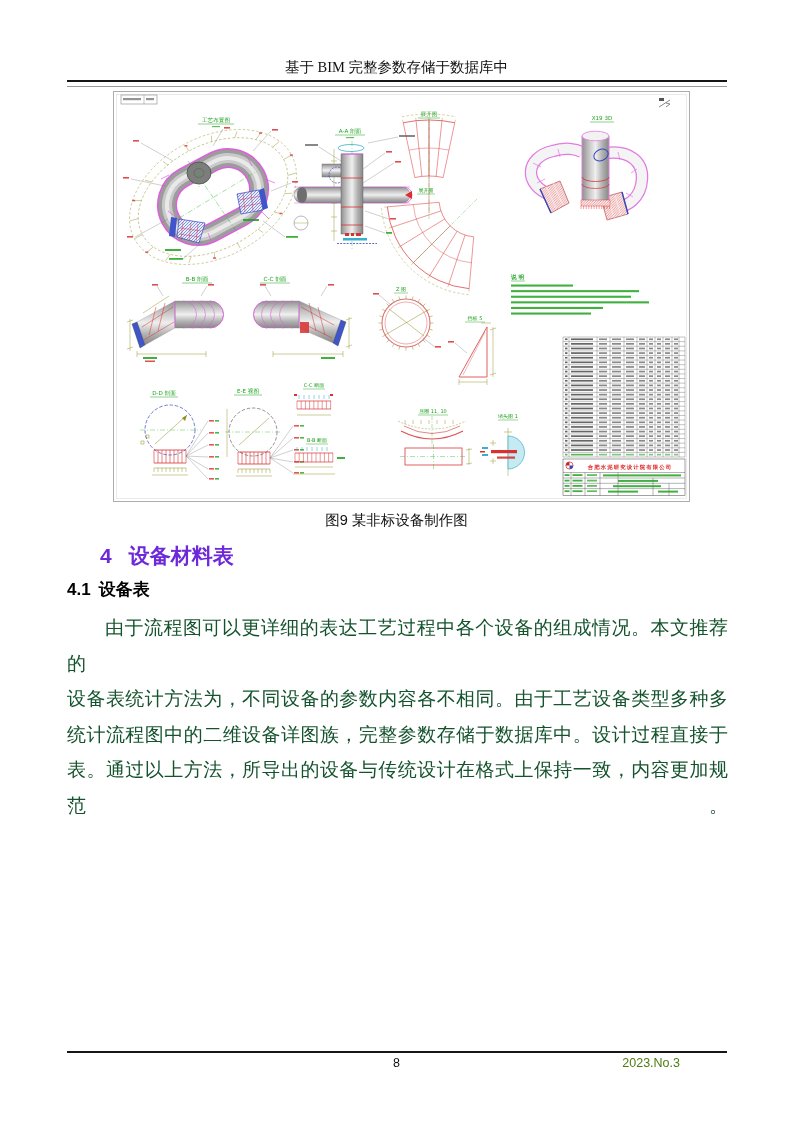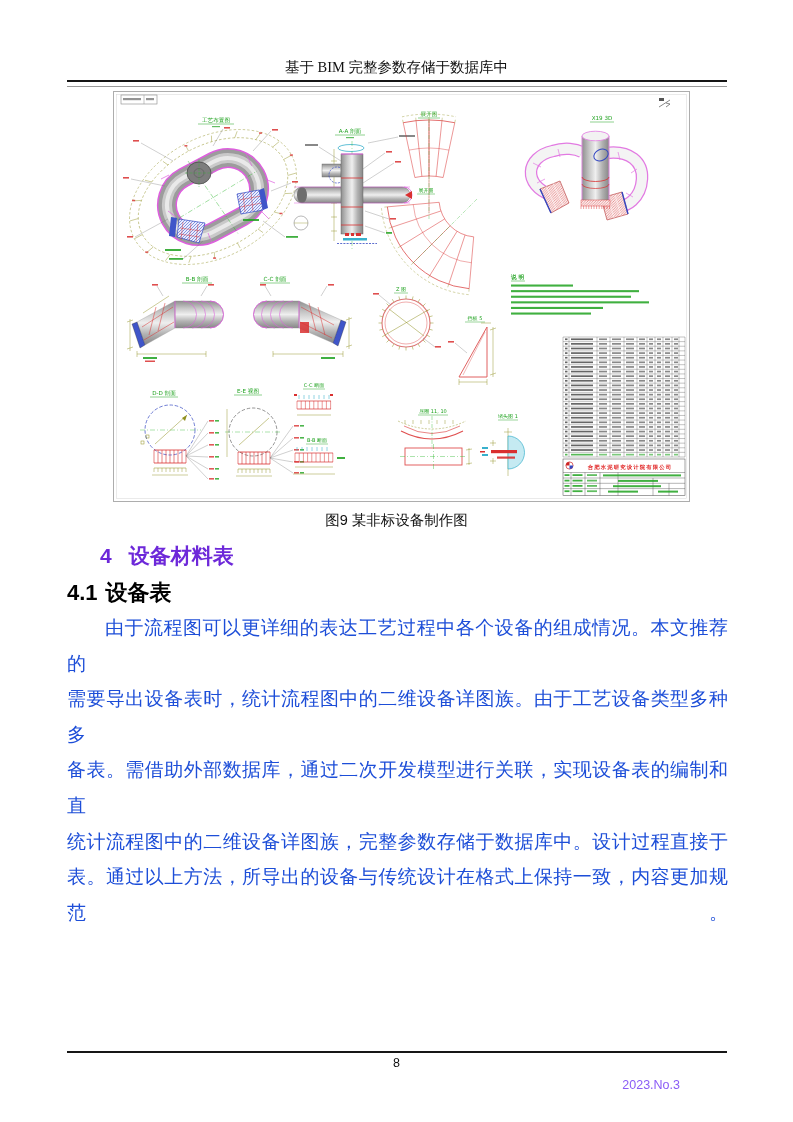--- a/index.html
+++ b/index.html
@@ -13,33 +13,33 @@
   .hdr-rule-thin{top:86px;left:67px;width:660px;height:1px;background:#9a9a9a;}
   
   .fig-frame{top:91px;left:113px;width:577px;height:411px;}
   .fig-caption{top:511px;left:0;right:0;text-align:center;font-size:14.5px;color:#111;
                font-family:"Liberation Sans","DejaVu Sans",sans-serif;}
   
   .h2{top:542px;left:67px;font-family:"Liberation Sans","DejaVu Sans",sans-serif;
       font-weight:bold;font-size:21px;color:#6d28d9;margin-left:33px;}
   .h2 .num{display:inline-block;margin-right:17px;}
   .h3{top:578px;left:67px;font-family:"Liberation Sans","DejaVu Sans",sans-serif;
-      font-weight:bold;font-size:22px;color:#000;}
+      font-weight:bold;font-size:17px;color:#000;}
   .h3 .num{display:inline-block;margin-right:8px;}
   
   .para{top:610px;left:67px;width:661px;}
   .bl{font-size:19px;line-height:35.6px;text-align:justify;text-align-last:justify;
-      white-space:normal;color:#1d4ed8;}
+      white-space:normal;color:#14532d;}
   .bl.first{text-indent:2em;}
   
   .ftr-rule{top:1051px;left:67px;width:660px;height:1.5px;background:#161616;}
   .ftr-page{top:1056px;left:0;right:0;text-align:center;font-size:12.5px;
             font-family:"Liberation Sans","DejaVu Sans",sans-serif;color:#111;}
-  .ftr-issue{top:1078px;right:113px;font-size:12.5px;
-             font-family:"Liberation Sans","DejaVu Sans",sans-serif;color:#8b5cf6;}
+  .ftr-issue{top:1056px;right:113px;font-size:12.5px;
+             font-family:"Liberation Sans","DejaVu Sans",sans-serif;color:#4d7c0f;}
   svg text{font-family:"DejaVu Sans","Liberation Sans",sans-serif;}
   .gl{fill:#1fa21f;font-size:5.6px;}
   .gl2{fill:#1fa21f;font-size:5px;}
 </style>
 </head>
 <body>
 
 <div class="abs hdr-title">基于 BIM 完整参数存储于数据库中</div>
 <div class="abs hdr-rule-thick"></div>
 <div class="abs hdr-rule-thin"></div>
@@ -977,22 +977,21 @@
 
 <div class="abs h2">
   <span class="num">4</span><span>设备材料表</span>
 </div>
 <div class="abs h3">
   <span class="num">4.1</span><span>设备表</span>
 </div>
 
 <div class="abs para">
   <div class="bl first">由于流程图可以更详细的表达工艺过程中各个设备的组成情况。本文推荐的</div>
-  <div class="bl">需要导出设备表时，统计流程图中的二维设备详图族。由于工艺设备类型多种多</div>
-  <div class="bl">备表。需借助外部数据库，通过二次开发模型进行关联，实现设备表的编制和直</div>
+  <div class="bl">设备表统计方法为，不同设备的参数内容各不相同。由于工艺设备类型多种多</div>
   <div class="bl">统计流程图中的二维设备详图族，完整参数存储于数据库中。设计过程直接于</div>
   <div class="bl">表。通过以上方法，所导出的设备与传统设计在格式上保持一致，内容更加规范。</div>
 
 </div>
 
 <div class="abs ftr-rule"></div>
 <div class="abs ftr-page">8</div>
 <div class="abs ftr-issue">2023.No.3</div>
 
 </body></html>

